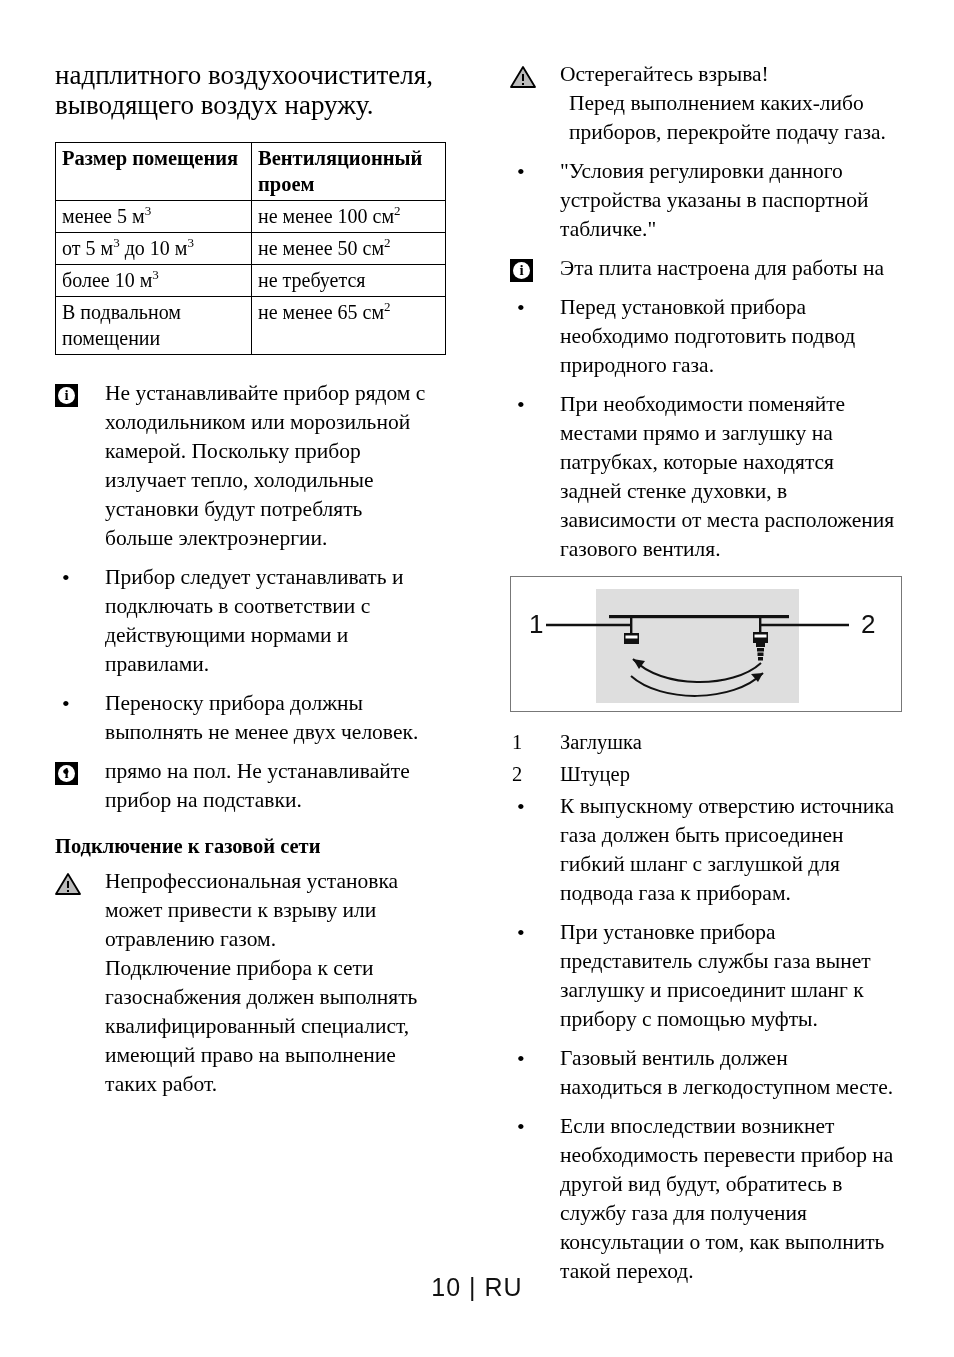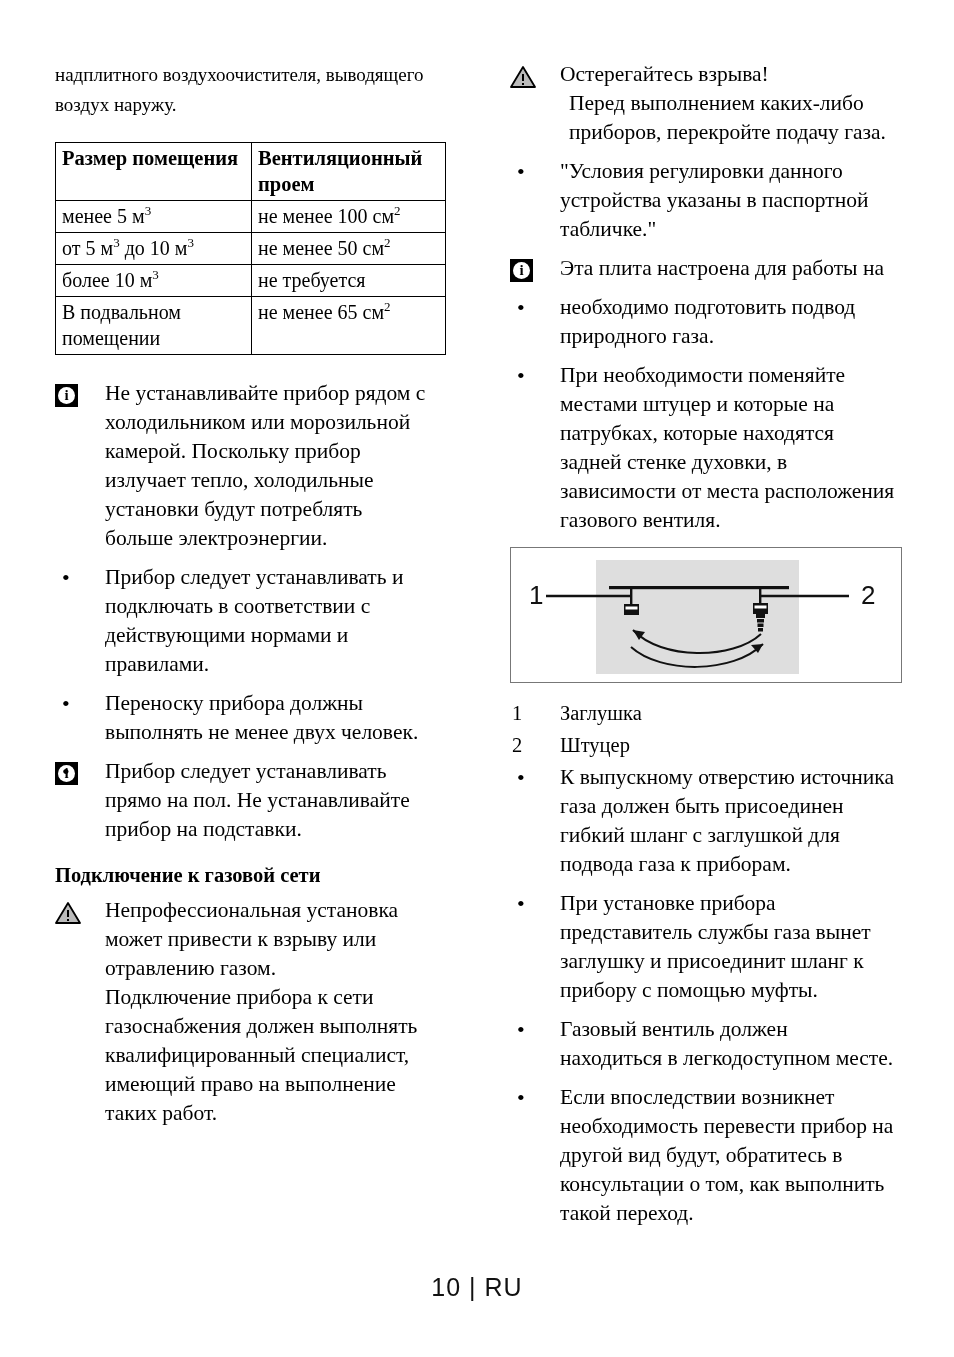--- a/index.html
+++ b/index.html
@@ -25,21 +25,21 @@
   .col {
     position: absolute;
     top: 60px;
     width: 400px;
   }
   .col-left  { left: 55px; }
   .col-right { left: 510px; width: 410px; }
 
   
   .intro {
-    font-size: 19px;
+    font-size: 27px;
     line-height: 30px;
     margin: 0 0 22px 0;
   }
 
   
   table.vent {
     border-collapse: collapse;
     width: 390px;
     table-layout: fixed;
     margin: 0 0 24px 0;
@@ -255,21 +255,20 @@
       <span class="marker">
         <span class="icon-info">
             <i>i</i>
           </span>
       </span>
     </div>
 
     <div class="block">
       <span class="marker bullet">•</span>
       <div class="btext">
-        <span class="ln">Прибор следует устанавливать</span>
         <span class="ln">прямо на пол. Не устанавливайте</span>
         <span class="ln">прибор на подставки.</span>
       </div>
     </div>
 
     <h3 class="subsection">Подключение к газовой сети</h3>
 
     <div class="block">
       <span class="marker">
         <svg class="icon-warn" viewBox="0 0 26 24">
@@ -325,30 +324,31 @@
           </span>
       </span>
       <div class="btext">
         <span class="ln">Эта плита настроена для работы на</span>
       </div>
     </div>
 
     <div class="block">
       <span class="marker bullet">•</span>
       <div class="btext">
+        <span class="ln">Перед установкой прибора</span>
         <span class="ln">необходимо подготовить подвод</span>
         <span class="ln">природного газа.</span>
       </div>
     </div>
 
     <div class="block">
       <span class="marker bullet">•</span>
       <div class="btext">
         <span class="ln">При необходимости поменяйте</span>
-        <span class="ln">местами штуцер и которые на</span>
+        <span class="ln">местами прямо и заглушку на</span>
         <span class="ln">патрубках, которые находятся</span>
         <span class="ln">задней стенке духовки, в</span>
         <span class="ln">зависимости от места расположения</span>
         <span class="ln">газового вентиля.</span>
       </div>
     </div>
 
     <div class="figure">
       <svg width="388" height="132" viewBox="0 0 388 132">
 
@@ -420,20 +420,21 @@
         <span class="ln">находиться в легкодоступном месте.</span>
       </div>
     </div>
 
     <div class="block">
       <span class="marker bullet">•</span>
       <div class="btext">
         <span class="ln">Если впоследствии возникнет</span>
         <span class="ln">необходимость перевести прибор на</span>
         <span class="ln">другой вид будут, обратитесь в</span>
+        <span class="ln">службу газа для получения</span>
         <span class="ln">консультации о том, как выполнить</span>
         <span class="ln">такой переход.</span>
       </div>
     </div>
 
   </div>
 
   <div class="footer">10 | RU</div>
 
 </div>

